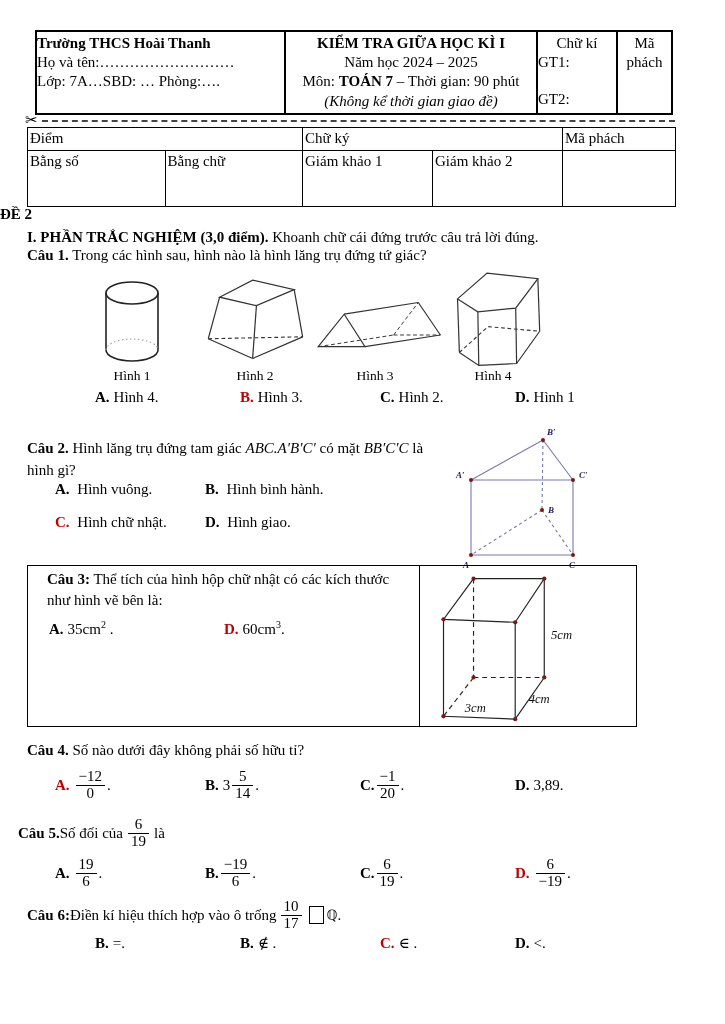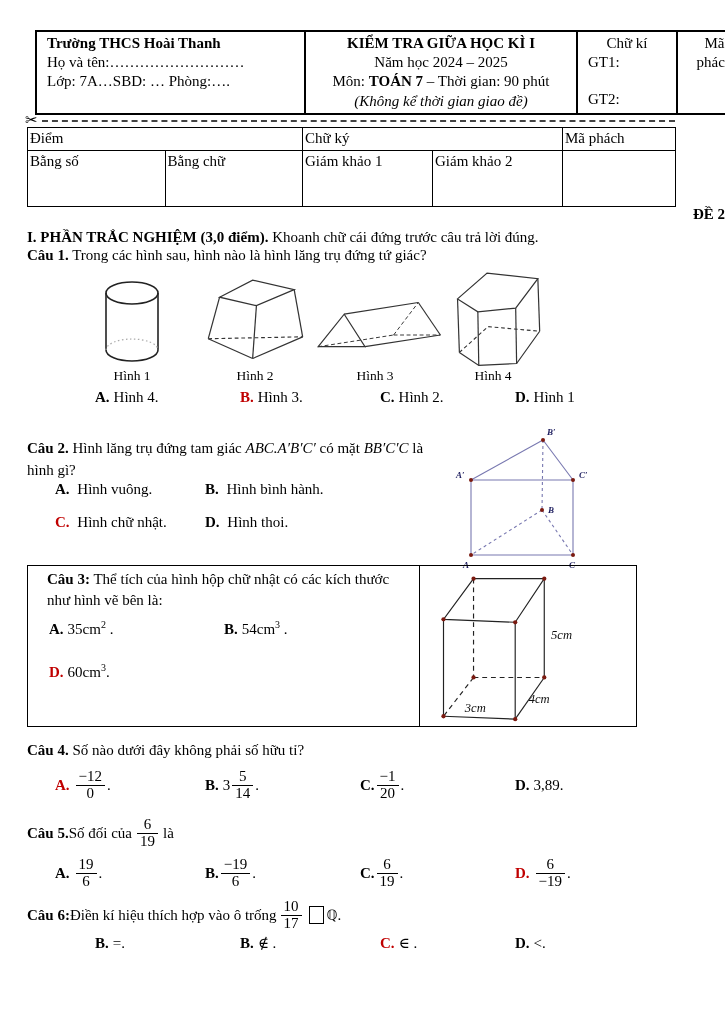--- a/index.html
+++ b/index.html
@@ -5,21 +5,21 @@
   html,body{margin:0;padding:0;background:#fff;}
   body{width:725px;height:1024px;position:relative;
        font-family:"Liberation Serif","DejaVu Serif",serif;
        font-size:15px;color:#000;overflow:hidden;}
   .abs{position:absolute;}
   .b{font-weight:bold;}
   .i{font-style:italic;}
   .red{color:var(--red,#c00000);}
   
   table.hdr{border-collapse:collapse;width:630px;table-layout:fixed;}
-  table.hdr td{border:2px solid #000;vertical-align:top;padding:2px 10px;line-height:1.28;}
+  table.hdr td{border:2px solid #000;vertical-align:top;padding:2px 0;line-height:1.28;}
   table.hdr .c{text-align:center;}
   
   .cutline{display:flex;align-items:center;width:650px;}
   .cutline .dash{flex:1;border-top:2px dashed #444;margin-left:4px;}
   .scis{font-size:15px;line-height:1;}
   
   table.score{border-collapse:collapse;width:633px;table-layout:fixed;}
   table.score td{border:1px solid #000;text-align:left;vertical-align:top;padding:1px 2px;line-height:1.3;}
   table.score tr.body td{height:53px;}
   
@@ -92,21 +92,21 @@
       <td style="width:137px;">Bằng số</td>
       <td style="width:133px;">Bằng chữ</td>
       <td style="width:130px;">Giám khảo 1</td>
       <td style="width:125px;">Giám khảo 2</td>
       <td></td>
     </tr>
   </tbody>
     </table>
 </div>
 
-<div class="abs b" style="top:206px;left:0;width:725px;text-align:right;">ĐỀ 2</div>
+<div class="abs b" style="top:206px;left:0;width:725px;text-align:left;">ĐỀ 2</div>
 
 <div class="abs" style="top:229px;left:27px;">
   <span class="b">I. PHẦN TRẮC NGHIỆM (3,0 điểm).</span><span> Khoanh chữ cái đứng trước câu trả lời đúng.</span>
 </div>
 
 <div class="abs" style="top:247px;left:27px;">
   <span class="b">Câu 1.</span><span> Trong các hình sau, hình nào là hình lăng trụ đứng tứ giác?</span>
 </div>
 
 <svg class="abs" style="top:280px;left:97px;" width="70" height="84" viewBox="0 0 70 84">
@@ -171,21 +171,21 @@
     </span>
 </div>
 
 <div class="abs" style="top:438px;left:27px;width:425px;line-height:1.45;">
   <span class="b">Câu 2.</span><span> Hình lăng trụ đứng tam giác </span><span class="i">ABC.A′B′C′</span><span> có mặt </span><span class="i">BB′C′C</span><span> là hình gì?</span>
 </div>
 <div class="abs" style="top:481px;left:55px;display:grid;grid-template-columns:150px auto;row-gap:16px;">
   <span><span class="lbl">A.</span><span> Hình vuông.</span></span>
   <span><span class="lbl">B.</span><span> Hình bình hành.</span></span>
   <span><span class="lbl red">C.</span><span> Hình chữ nhật.</span></span>
-  <span><span class="lbl">D.</span><span> Hình thoi.</span></span>
+  <span><span class="lbl">D.</span><span> Hình giao.</span></span>
 </div>
 
 <svg class="abs" style="top:420px;left:455px;" width="195" height="152" viewBox="0 0 195 152">
   <g stroke="var(--fig,#7878b0)" stroke-width="1.1" fill="none">
     <line x1="88" y1="20" x2="16" y2="60"></line>
     <line x1="88" y1="20" x2="118" y2="60"></line>
     <line x1="16" y1="60" x2="118" y2="60"></line>
     <line x1="16" y1="60" x2="16" y2="135"></line>
     <line x1="118" y1="60" x2="118" y2="135"></line>
     <line x1="16" y1="135" x2="118" y2="135"></line>
@@ -209,21 +209,20 @@
   <text class="vlab" x="114" y="148" font-size="9">C</text>
 </svg>
 
 <div class="abs q3box" style="top:565px;left:27px;">
   <div class="q3left">
     <div style="line-height:1.4;">
       <span class="b">Câu 3:</span><span> Thể tích của hình hộp chữ nhật có các kích thước như hình vẽ bên là:</span>
     </div>
     <div class="q3opts">
       <span><span class="lbl">A.</span><span>35cm</span><sup class="s">2</sup><span> .</span></span>
-      <span><span class="lbl">B.</span><span>54cm</span><sup class="s">3</sup><span> .</span></span>
       <span><span class="lbl red">D.</span><span>60cm</span><sup class="s">3</sup><span>.</span></span>
     </div>
   </div>
   <div class="q3right">
     <svg style="position:absolute;top:0;left:8px;" width="218" height="160" viewBox="0 0 225 165">
       <g stroke="#222" stroke-width="1.2" fill="none">
         <polygon points="16,55 90,58 120,13 47,13"></polygon>
         <line x1="16" y1="55" x2="16" y2="155"></line>
         <line x1="90" y1="58" x2="90" y2="158"></line>
         <line x1="120" y1="13" x2="120" y2="115"></line>
@@ -279,21 +278,21 @@
       </span>
       <span>.</span>
     </span>
   <span class="cell">
       <span class="lbl">D.</span>
       <span>3,89</span>
       <span>.</span>
     </span>
 </div>
 
-<div class="abs optrow" style="top:810px;left:27px;height:46px;">
+<div class="abs optrow" style="top:810px;left:18px;height:46px;">
   <span class="b">Câu 5.</span>
     <span> Số đối của </span>
   <span class="frac" style="margin:0 5px;">
       <span class="num">6</span>
       <span class="den">19</span>
     </span>
   <span> là</span>
 </div>
 <div class="abs optrow" style="top:850px;left:55px;height:46px;">
   <span class="cell" style="width:150px;">

